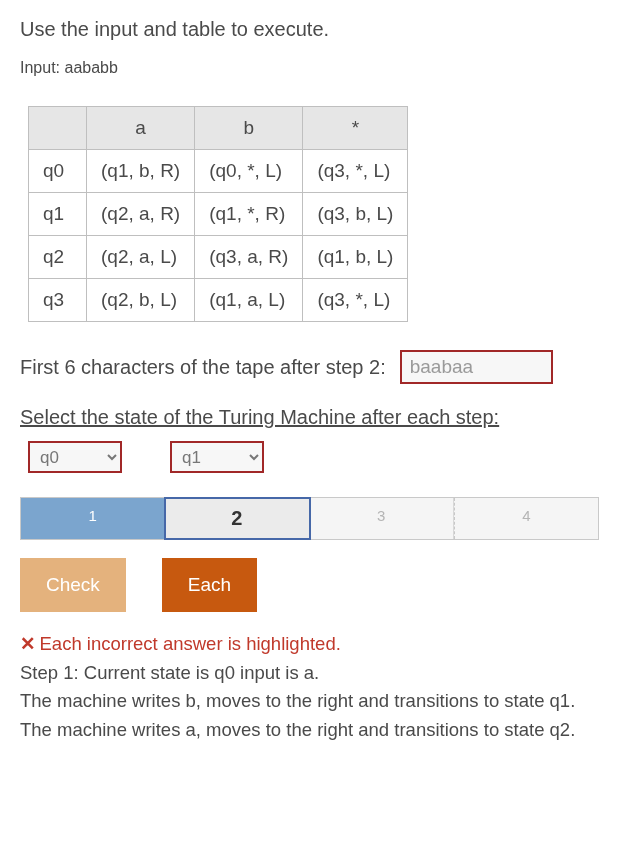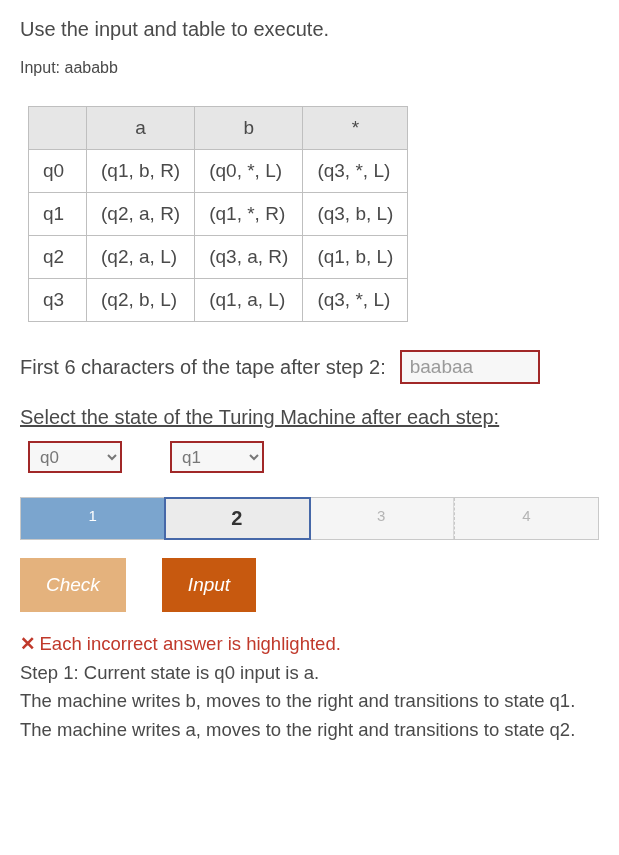--- a/index.html
+++ b/index.html
@@ -40,21 +40,21 @@
     gap: 14px;
     margin-bottom: 22px;
   }
   .qlabel { font-size: 20px; color:#4a4a4a; }
   .txtfield {
     border: 2px solid #a12828;
     background: #f7f7f7;
     color: #9a9a9a;
     font-size: 19px;
     padding: 0 8px;
-    width: 140px;
+    width: 153px;
     height: 34px;
     font-family: inherit;
   }
   .select-label { font-size: 20px; margin-bottom: 12px; text-decoration: underline; }
   .selects-row {
     display: flex;
     gap: 48px;
     margin: 0 0 24px 8px;
   }
   .sel {
@@ -98,21 +98,20 @@
   }
   .step.dashed-left { border-left: 1px dashed #c8c8c8; }
   .btnrow { display: flex; gap: 36px; margin-bottom: 18px; }
   .btn {
     border: none;
     color: #fff;
     font-size: 19px;
     padding: 16px 26px;
     cursor: pointer;
     font-family: inherit;
-    font-style: italic;
   }
   .btn.check { background: #e4b27d; }
   .btn.next  { background: #c7590f; }
   .feedback { font-size: 18.5px; line-height: 1.55; color:#4a4a4a; }
   .feedback .hl { color: #c0392b; font-weight: normal; }
   .xicon { color: #c0392b; font-weight: bold; margin-right: 4px; }
 </style>
 </head>
 <body>
 
@@ -174,21 +173,21 @@
 
 <div class="steps" id="steps-bar">
     <div class="step done">1</div>
     <div class="step active">2</div>
     <div class="step">3</div>
     <div class="step dashed-left">4</div>
   </div>
 
 <div class="btnrow">
   <button class="btn check">Check</button>
-  <button class="btn next">Input</button>
+  <button class="btn next">Each</button>
 </div>
 
 <div class="feedback">
   <div>
     <span class="xicon">✕</span><span class="hl">Each incorrect answer is highlighted.</span>
   </div>
   <div id="fb-lines">
       <div>Step 1: Current state is q0 input is a.</div>
       <div>The machine writes b, moves to the right and transitions to state q1.</div>
       <div>The machine writes a, moves to the right and transitions to state q2.</div>

